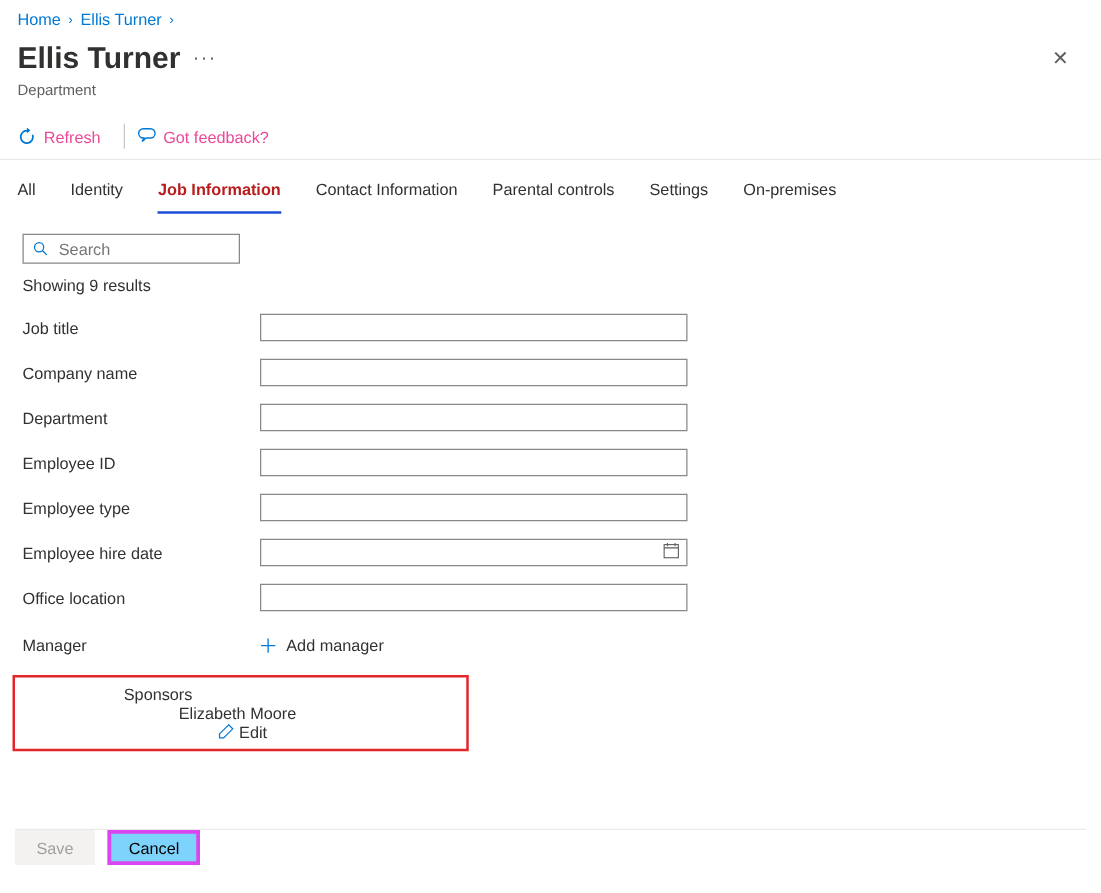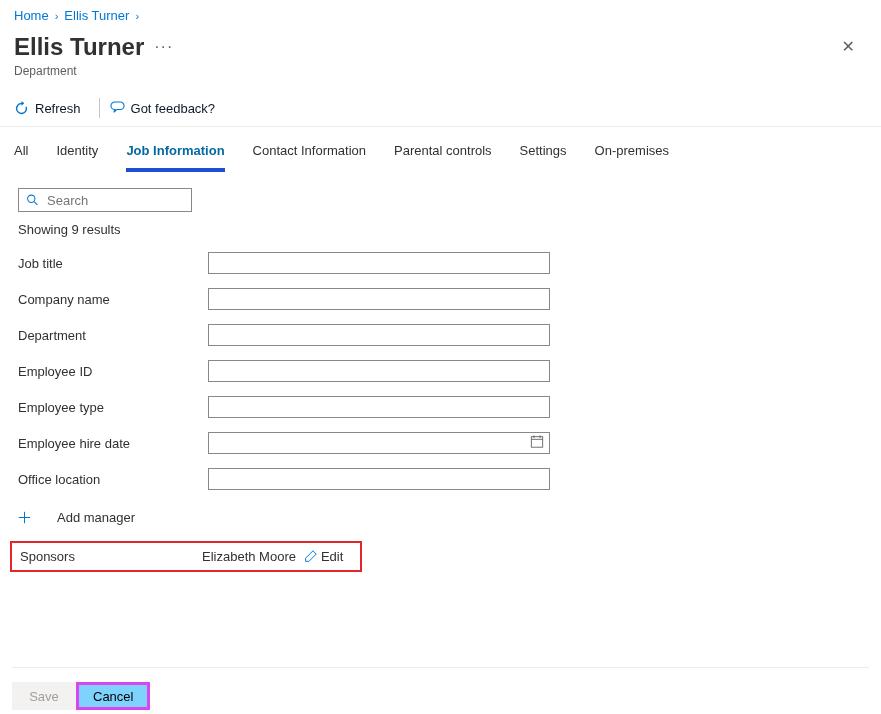--- a/index.html
+++ b/index.html
@@ -66,21 +66,21 @@
     }
     .toolbar {
       display: flex;
       align-items: center;
       padding: 8px 14px 8px;
       border-bottom: 1px solid #edebe9;
     }
     .toolbar-item {
       display: flex;
       align-items: center;
-      color: #0f172a;
+      color: #ec4899;
       cursor: pointer;
       font-size: 13px;
       margin-right: 8px;
     }
     .toolbar-item svg {
       margin-right: 6px;
     }
     .toolbar-sep {
       width: 1px;
       height: 20px;
@@ -95,22 +95,22 @@
     .tab {
       padding: 8px 0 10px;
       margin-right: 28px;
       font-size: 13px;
       color: #323130;
       cursor: pointer;
       border-bottom: 2px solid transparent;
     }
     .tab.active {
       font-weight: 600;
-      border-bottom: 4px solid #1d4ed8;
-      color: #0369a1;
+      border-bottom: 2px solid #1d4ed8;
+      color: #b91c1c;
     }
     .content {
       padding: 16px 18px 0;
     }
     .search-wrap {
       position: relative;
       width: 174px;
       margin-bottom: 10px;
     }
     .search-wrap svg {
@@ -163,54 +163,54 @@
       transform: translateY(-50%);
       pointer-events: none;
     }
     .add-manager {
       display: flex;
       align-items: center;
       color: #323130;
       cursor: pointer;
       font-size: 13px;
       margin-left: 0;
-      gap: 18px;
     }
     .add-manager svg { margin-right: 8px; }
     .sponsors-row {
       display: flex;
       align-items: center;
       border: 2px solid #e3262a;
-      padding: 6px 0 6px 0;
+      padding: 6px 13px 6px 0;
       margin-left: -8px;
       padding-left: 8px;
       width: 340px;
       box-sizing: content-box;
+      flex-direction: column;
     }
     .sponsor-name {
       font-size: 13px;
       color: #323130;
     }
     .edit-link {
       display: flex;
       align-items: center;
       margin-left: 8px;
       cursor: pointer;
       color: #323130;
       font-size: 13px;
     }
     .edit-link svg { margin-right: 4px; }
     .footer {
       position: absolute;
-      bottom: 4px;
+      bottom: 22px;
       left: 12px;
       right: 12px;
       border-top: 1px solid #edebe9;
-      padding-top: 14px;
-      display: flex;
+      display: flex;
+      gap: 10px;
     }
     .btn {
       min-width: 64px;
       height: 28px;
       padding: 0 14px;
       font-size: 13px;
       border: 3px solid #d946ef;
       background: #7dd3fc;
       cursor: pointer;
     }
@@ -317,20 +317,21 @@
       </span>
     </div>
   </div>
 
   <div class="form-row">
     <div class="form-label">Office location</div>
     <input class="form-input" type="text" value="" style="">
   </div>
 
   <div class="form-row" style="margin-top:14px">
+    <div class="form-label">Manager</div>
     <div class="add-manager">
       <svg width="13" height="13" viewBox="0 0 16 16">
           <line x1="8" y1="1" x2="8" y2="15" stroke="#0078d4" stroke-width="1.3"></line>
           <line x1="1" y1="8" x2="15" y2="8" stroke="#0078d4" stroke-width="1.3"></line>
         </svg>
       <span>Add manager</span>
     </div>
   </div>
 
   <div class="sponsors-row">

